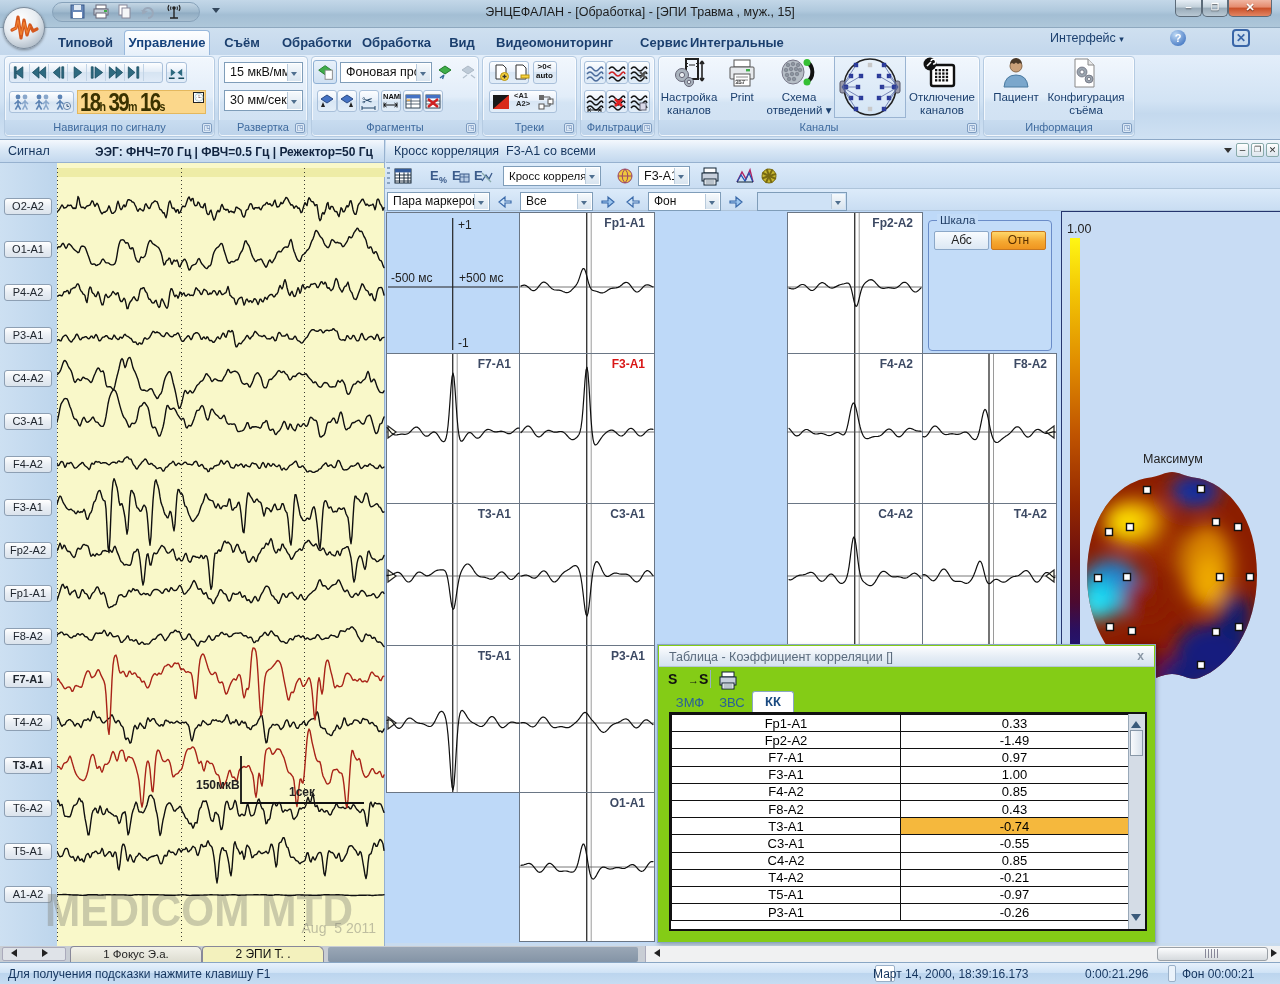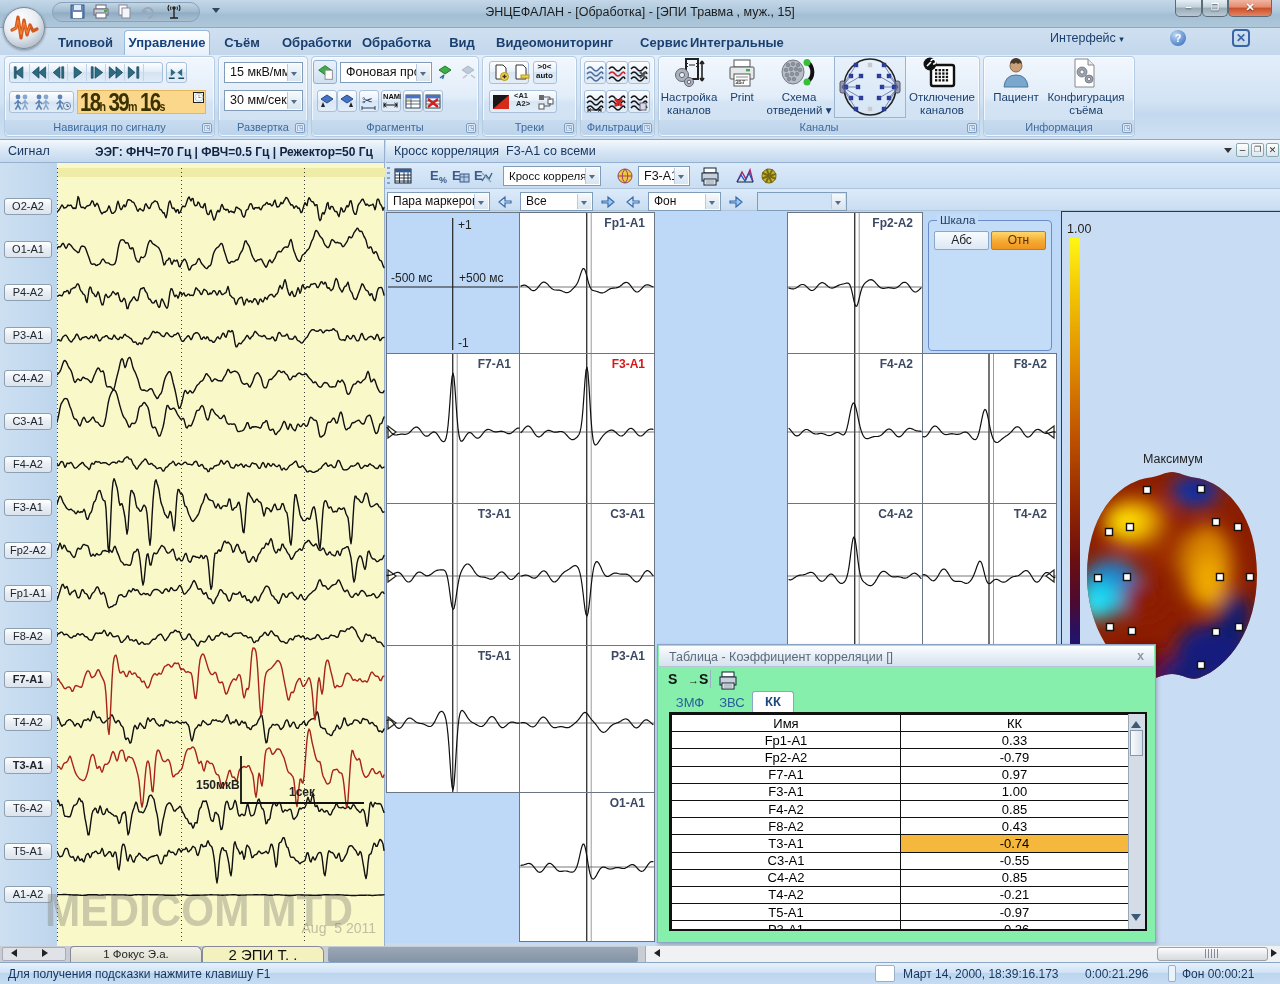--- a/index.html
+++ b/index.html
@@ -40,21 +40,21 @@
 #wmark{position:absolute;left:-12px;top:720px;width:400px;font-size:46px;font-weight:bold;color:rgba(125,125,115,.38);letter-spacing:0;white-space:nowrap;overflow:hidden;transform:scaleX(0.92);transform-origin:0 0}
 #wdate{position:absolute;right:8px;top:757px;font-size:14px;font-weight:normal;color:rgba(120,120,110,.45)}
 
 #corrwin{left:385px;top:163px;width:895px;height:780px;background:#bed9f8}
 .tbar{position:absolute;left:0;width:895px;background:linear-gradient(#dcebfa,#c9ddf2);border-bottom:1px solid #aec4da}
 .cell{position:absolute;background:#fff;border:1px solid #6a7685}
 .clab{position:absolute;text-align:right;font-size:12px;font-weight:bold;font-family:"Liberation Sans",sans-serif}
 
 #rpanel{left:1061px;top:211px;width:219px;height:732px;background:#c8dcf4;border-left:1px solid #25356e;border-top:1px solid #25356e}
 
-#twin{left:657px;top:644px;width:499px;height:299px;background:#86efac;border:1px solid #8aa6c4;box-shadow:1px 2px 4px rgba(0,0,0,.25)}
+#twin{left:657px;top:644px;width:499px;height:299px;background:#84cc16;border:1px solid #8aa6c4;box-shadow:1px 2px 4px rgba(0,0,0,.25)}
 #twin .ttl{position:absolute;left:1px;top:1px;right:1px;height:21px;background:linear-gradient(#fdfeff,#e7eef6 50%,#d5e2ef);border-bottom:1px solid #b6c6d6;color:#5a6a7c;font-size:12.5px;padding:4px 0 0 10px}
 .ttab{position:absolute;height:20px;font-size:13px;text-align:center;color:#2a6099}
 .ttab.on{background:#fff;border:1px solid #8aa6c4;border-bottom:none;border-radius:3px 3px 0 0;color:#1a4a80;font-weight:bold}
 table.kk{border-collapse:collapse;table-layout:fixed;width:458px;font-size:13px;background:#fff}
 table.kk td{border:1.4px solid #111;height:17.2px;text-align:center;padding:0;color:#000}
 
 #tabstrip{left:0;top:946px;width:1280px;height:16px;background:#eef0f2}
 #statusbar{left:0;top:962px;width:1280px;height:22px;background:linear-gradient(#e7f1fb 0%,#d0e3f6 45%,#bcd5ee 50%,#c6dcf2 100%);border-top:1px solid #89a6c4;font-size:12px;color:#15355e}
 .sbtn{position:absolute;font-size:10px;color:#333;text-align:center}
 </style></head><body>
@@ -722,30 +722,26 @@
         <rect x="4" y="13" width="12" height="6" fill="#fff" stroke="#123"></rect>
         <path d="M5.5 15 h9 M5.5 17 h9" stroke="#789"></path>
       </svg>
       <div class="ttab" style="left:14px;top:50px;width:36px">ЗМФ</div>
       <div class="ttab" style="left:59px;top:50px;width:30px">ЗВС</div>
       <div class="ttab on" style="left:94px;top:46px;width:42px;height:21px;line-height:20px">КК</div>
       <div class="abs" style="left:11px;top:67px;width:478px;height:219px;border:2px solid #111;background:#fff;overflow:hidden">
         <table class="kk">
           <tbody>
             <tr>
-              <td style="width:229px">Имя</td>
-              <td>КК</td>
-            </tr>
-            <tr>
               <td style="width:229px">Fp1-A1</td>
               <td>0.33</td>
             </tr>
             <tr>
               <td style="width:229px">Fp2-A2</td>
-              <td>-0.79</td>
+              <td>-1.49</td>
             </tr>
             <tr>
               <td style="width:229px">F7-A1</td>
               <td>0.97</td>
             </tr>
             <tr>
               <td style="width:229px">F3-A1</td>
               <td>1.00</td>
             </tr>
             <tr>
@@ -788,27 +784,27 @@
           <div class="abs" style="left:2px;bottom:3px;width:0;height:0;border:5px solid transparent;border-top:7px solid #3a5a7a"></div>
         </div>
       </div>
     </div>
     <div class="abs" id="tabstrip"></div>
     <div class="abs" style="left:0;top:946px;width:645px;height:16px;background:#c8cdd4"></div>
     <div class="abs" style="left:2px;top:947px;width:64px;height:14px;background:#dfe3e8;border:1px solid #aab;border-radius:2px"></div>
     <div class="abs" style="left:7px;top:949px;width:0;height:0;border:4.5px solid transparent;border-right:6px solid #222"></div>
     <div class="abs" style="left:42px;top:949px;width:0;height:0;border:4.5px solid transparent;border-left:6px solid #222"></div>
     <div class="abs" style="left:70px;top:946px;width:132px;height:16px;background:linear-gradient(#f2f2ea,#dddcd0);border:1px solid #889;border-bottom:none;border-radius:4px 6px 0 0;font-size:11.5px;text-align:center;line-height:15px;color:#222">1 Фокус Э.а.</div>
-    <div class="abs" style="left:202px;top:946px;width:122px;height:16px;background:#f3f1bd;border:1px solid #889;border-bottom:none;border-radius:4px 6px 0 0;font-size:15px;text-align:center;line-height:15px;color:#111">2 ЭПИ Т. .</div>
+    <div class="abs" style="left:202px;top:946px;width:122px;height:16px;background:#f3f1bd;border:1px solid #889;border-bottom:none;border-radius:4px 6px 0 0;font-size:12px;text-align:center;line-height:15px;color:#111">2 ЭПИ Т. .</div>
     <div class="abs" style="left:328px;top:947px;width:310px;height:15px;background:linear-gradient(#9aa7b6,#8494a6);border-radius:2px"></div>
     <div class="abs" style="left:645px;top:946px;width:635px;height:16px;background:#f0f1f2;border-left:1px solid #aab"></div>
     <div class="abs" style="left:650px;top:949px;width:0;height:0;border:4.5px solid transparent;border-right:6px solid #222"></div>
     <div class="abs" style="left:1157px;top:946.5px;width:111px;height:14px;background:linear-gradient(#fcfdfe,#e4e7ea 60%,#d6dade);border:1px solid #9aa0a6;border-radius:3px"></div>
     <div class="abs" style="left:1205px;top:949px;width:14px;height:9px;background-image:repeating-linear-gradient(90deg,#889 0 1px,transparent 1px 3px)"></div>
     <div class="abs" style="left:1271px;top:949px;width:0;height:0;border:4.5px solid transparent;border-left:6px solid #222"></div>
     <div class="abs" id="statusbar">
       <span style="position:absolute;left:8px;top:4px">Для получения подсказки нажмите клавишу F1</span>
       <span style="position:absolute;left:875px;top:2px;width:20px;height:17px;background:#fff;border:1px solid #9ab0c8;border-radius:2px"></span>
-      <span style="position:absolute;left:903px;top:4px">Март 14, 2000, 18:39:16.173</span>
+      <span style="position:absolute;left:873px;top:4px">Март 14, 2000, 18:39:16.173</span>
       <span style="position:absolute;left:1085px;top:4px">0:00:21.296</span>
       <span style="position:absolute;left:1168px;top:2px;width:8px;height:17px;background:#eaf2fa;border:1px solid #9ab0c8;border-radius:2px"></span>
       <span style="position:absolute;left:1182px;top:4px">Фон 00:00:21</span>
     </div>
   </div>
 </body></html>

